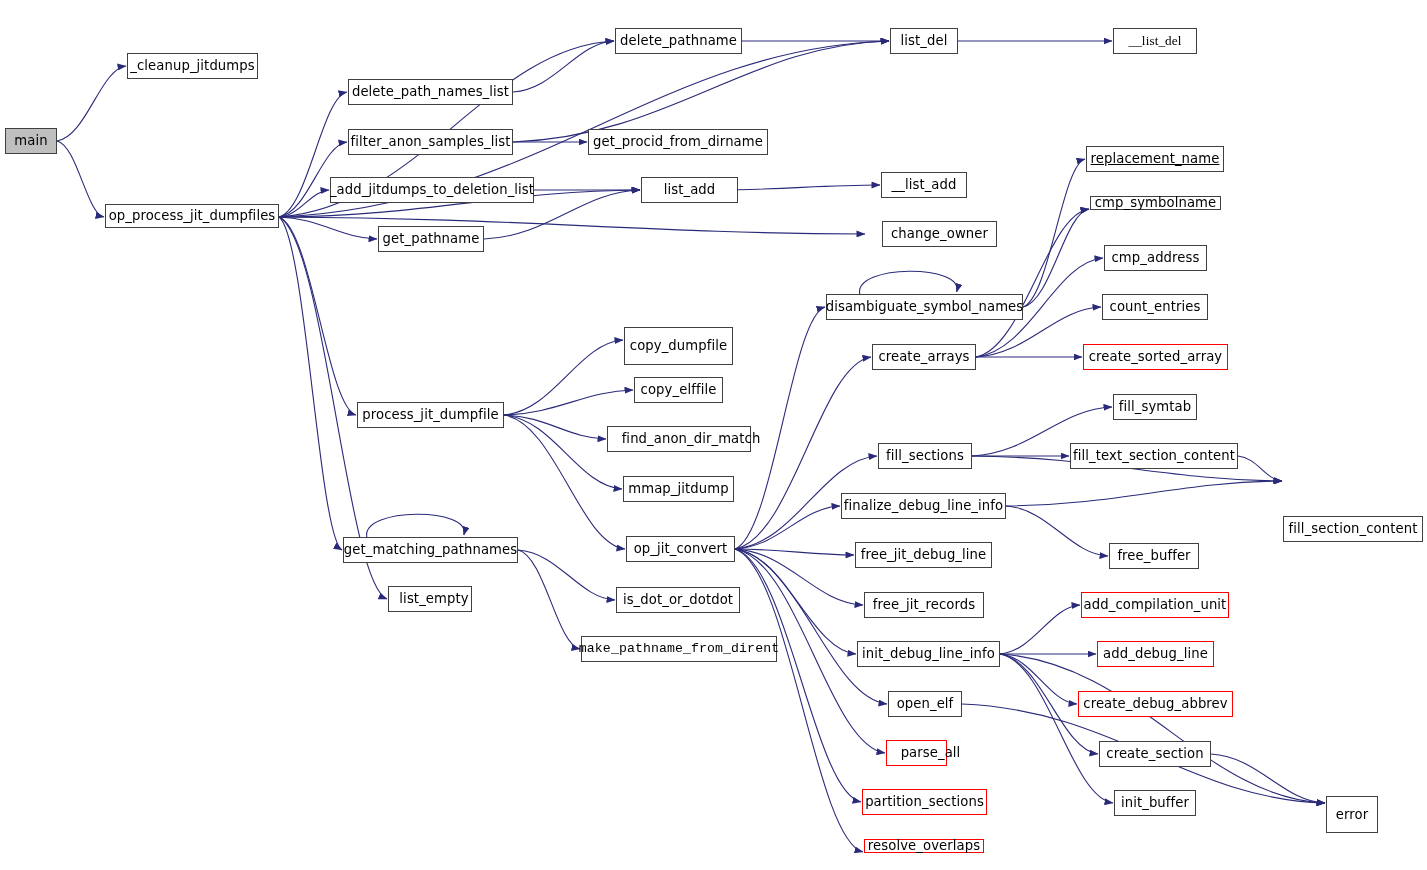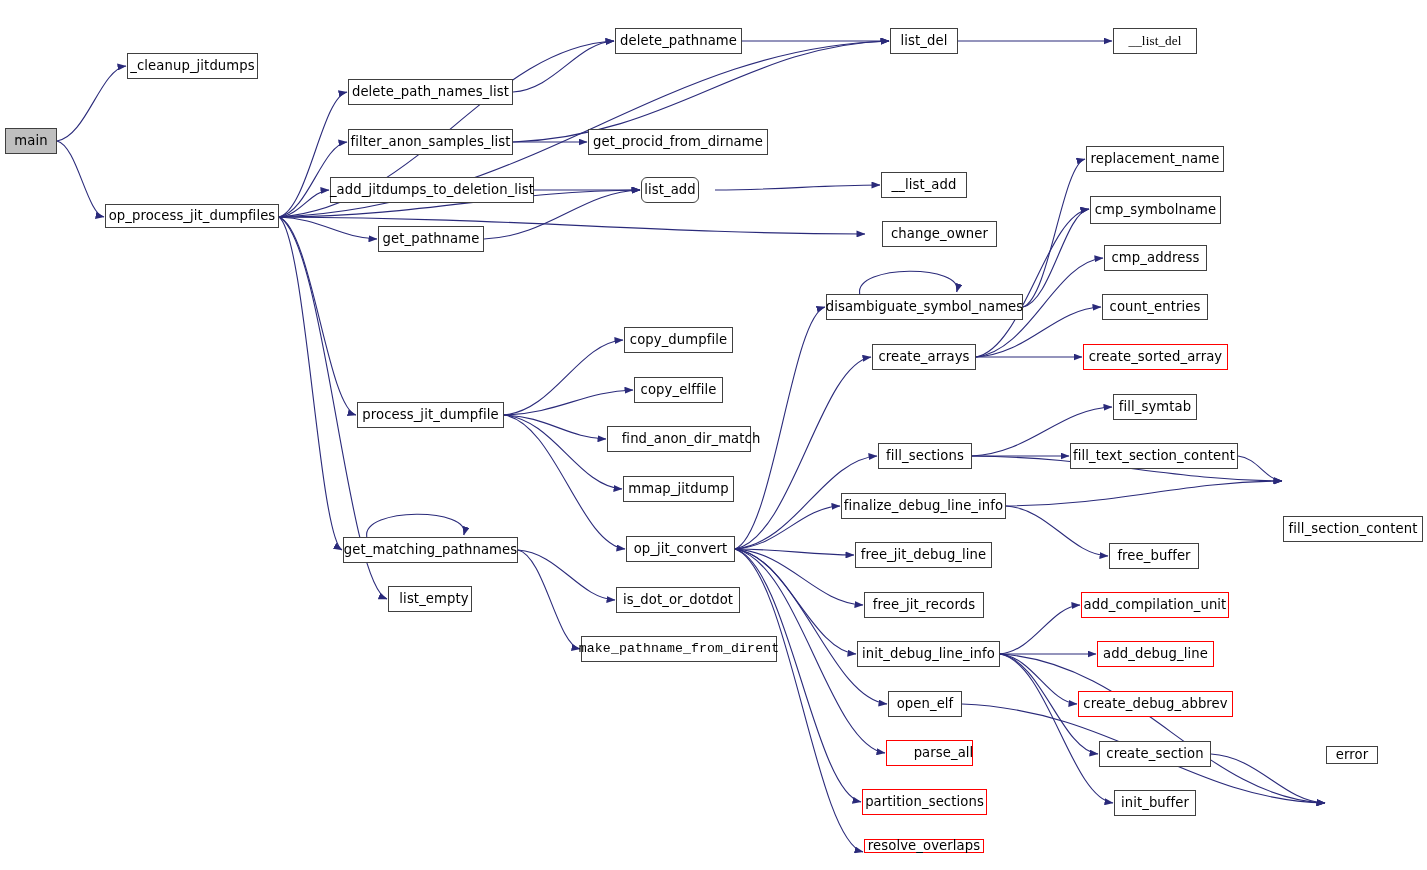--- a/index.html
+++ b/index.html
@@ -130,57 +130,57 @@
       </div>
       <div class="node" style="left: 378px; top: 226px; width: 106px; height: 26px;">
         <span>get_pathname</span>
       </div>
       <div class="node" style="left: 615px; top: 28px; width: 127px; height: 26px;">
         <span>delete_pathname</span>
       </div>
       <div class="node" style="left: 588px; top: 129px; width: 180px; height: 26px;">
         <span>get_procid_from_dirname</span>
       </div>
-      <div class="node" style="left: 641px; top: 177px; width: 58px; height: 26px; border-radius: 6px;">
+      <div class="node" style="left: 641px; top: 177px; width: 97px; height: 26px;">
         <span>list_add</span>
       </div>
       <div class="node" style="left: 890px; top: 28px; width: 68px; height: 26px;">
         <span>list_del</span>
       </div>
       <div class="node" style="left: 1113px; top: 28px; width: 84px; height: 26px; font-family: Liberation Serif, serif;">
         <span>__list_del</span>
       </div>
       <div class="node" style="left: 881px; top: 172px; width: 86px; height: 26px;">
         <span>__list_add</span>
       </div>
       <div class="node" style="left: 866px; top: 221px; width: 115px; height: 26px; margin-left: 16px;">
         <span>change_owner</span>
       </div>
       <div class="node" style="left: 826px; top: 294px; width: 197px; height: 26px;">
         <span>disambiguate_symbol_names</span>
       </div>
       <div class="node" style="left: 872px; top: 344px; width: 104px; height: 26px;">
         <span>create_arrays</span>
       </div>
-      <div class="node" style="left: 1086px; top: 146px; width: 138px; height: 26px;">
+      <div class="node" style="left: 1086px; top: 146px; width: 138px; height: 26px; text-decoration: underline;">
         <span>replacement_name</span>
       </div>
-      <div class="node" style="left: 1090px; top: 196px; width: 131px; height: 28px;">
+      <div class="node" style="left: 1090px; top: 196px; width: 131px; height: 14px;">
         <span>cmp_symbolname</span>
       </div>
       <div class="node" style="left: 1104px; top: 245px; width: 103px; height: 26px;">
         <span>cmp_address</span>
       </div>
       <div class="node" style="left: 1102px; top: 294px; width: 106px; height: 26px;">
         <span>count_entries</span>
       </div>
       <div class="node red" style="left: 1083px; top: 344px; width: 145px; height: 26px;">
         <span>create_sorted_array</span>
       </div>
-      <div class="node" style="left: 624px; top: 327px; width: 109px; height: 26px;">
+      <div class="node" style="left: 624px; top: 327px; width: 109px; height: 38px;">
         <span>copy_dumpfile</span>
       </div>
       <div class="node" style="left: 634px; top: 377px; width: 89px; height: 26px;">
         <span>copy_elffile</span>
       </div>
       <div class="node" style="left: 607px; top: 426px; width: 144px; height: 26px; padding-left: 24px;">
         <span>find_anon_dir_match</span>
       </div>
       <div class="node" style="left: 623px; top: 476px; width: 111px; height: 26px;">
         <span>mmap_jitdump</span>
@@ -238,27 +238,27 @@
       </div>
       <div class="node red" style="left: 1078px; top: 691px; width: 155px; height: 26px;">
         <span>create_debug_abbrev</span>
       </div>
       <div class="node" style="left: 888px; top: 691px; width: 74px; height: 26px;">
         <span>open_elf</span>
       </div>
       <div class="node" style="left: 1099px; top: 741px; width: 112px; height: 26px;">
         <span>create_section</span>
       </div>
-      <div class="node red" style="left: 886px; top: 740px; width: 87px; height: 26px; padding-left: 28px;">
+      <div class="node red" style="left: 886px; top: 740px; width: 61px; height: 26px; padding-left: 28px;">
         <span>parse_all</span>
       </div>
       <div class="node" style="left: 1114px; top: 790px; width: 82px; height: 26px;">
         <span>init_buffer</span>
       </div>
-      <div class="node" style="left: 1326px; top: 746px; width: 52px; height: 18px;">
+      <div class="node" style="left: 1326px; top: 796px; width: 52px; height: 37px;">
         <span>error</span>
       </div>
       <div class="node red" style="left: 862px; top: 789px; width: 125px; height: 26px;">
         <span>partition_sections</span>
       </div>
       <div class="node red" style="left: 864px; top: 839px; width: 120px; height: 14px;">
         <span>resolve_overlaps</span>
       </div>
     </div>
 </div>

